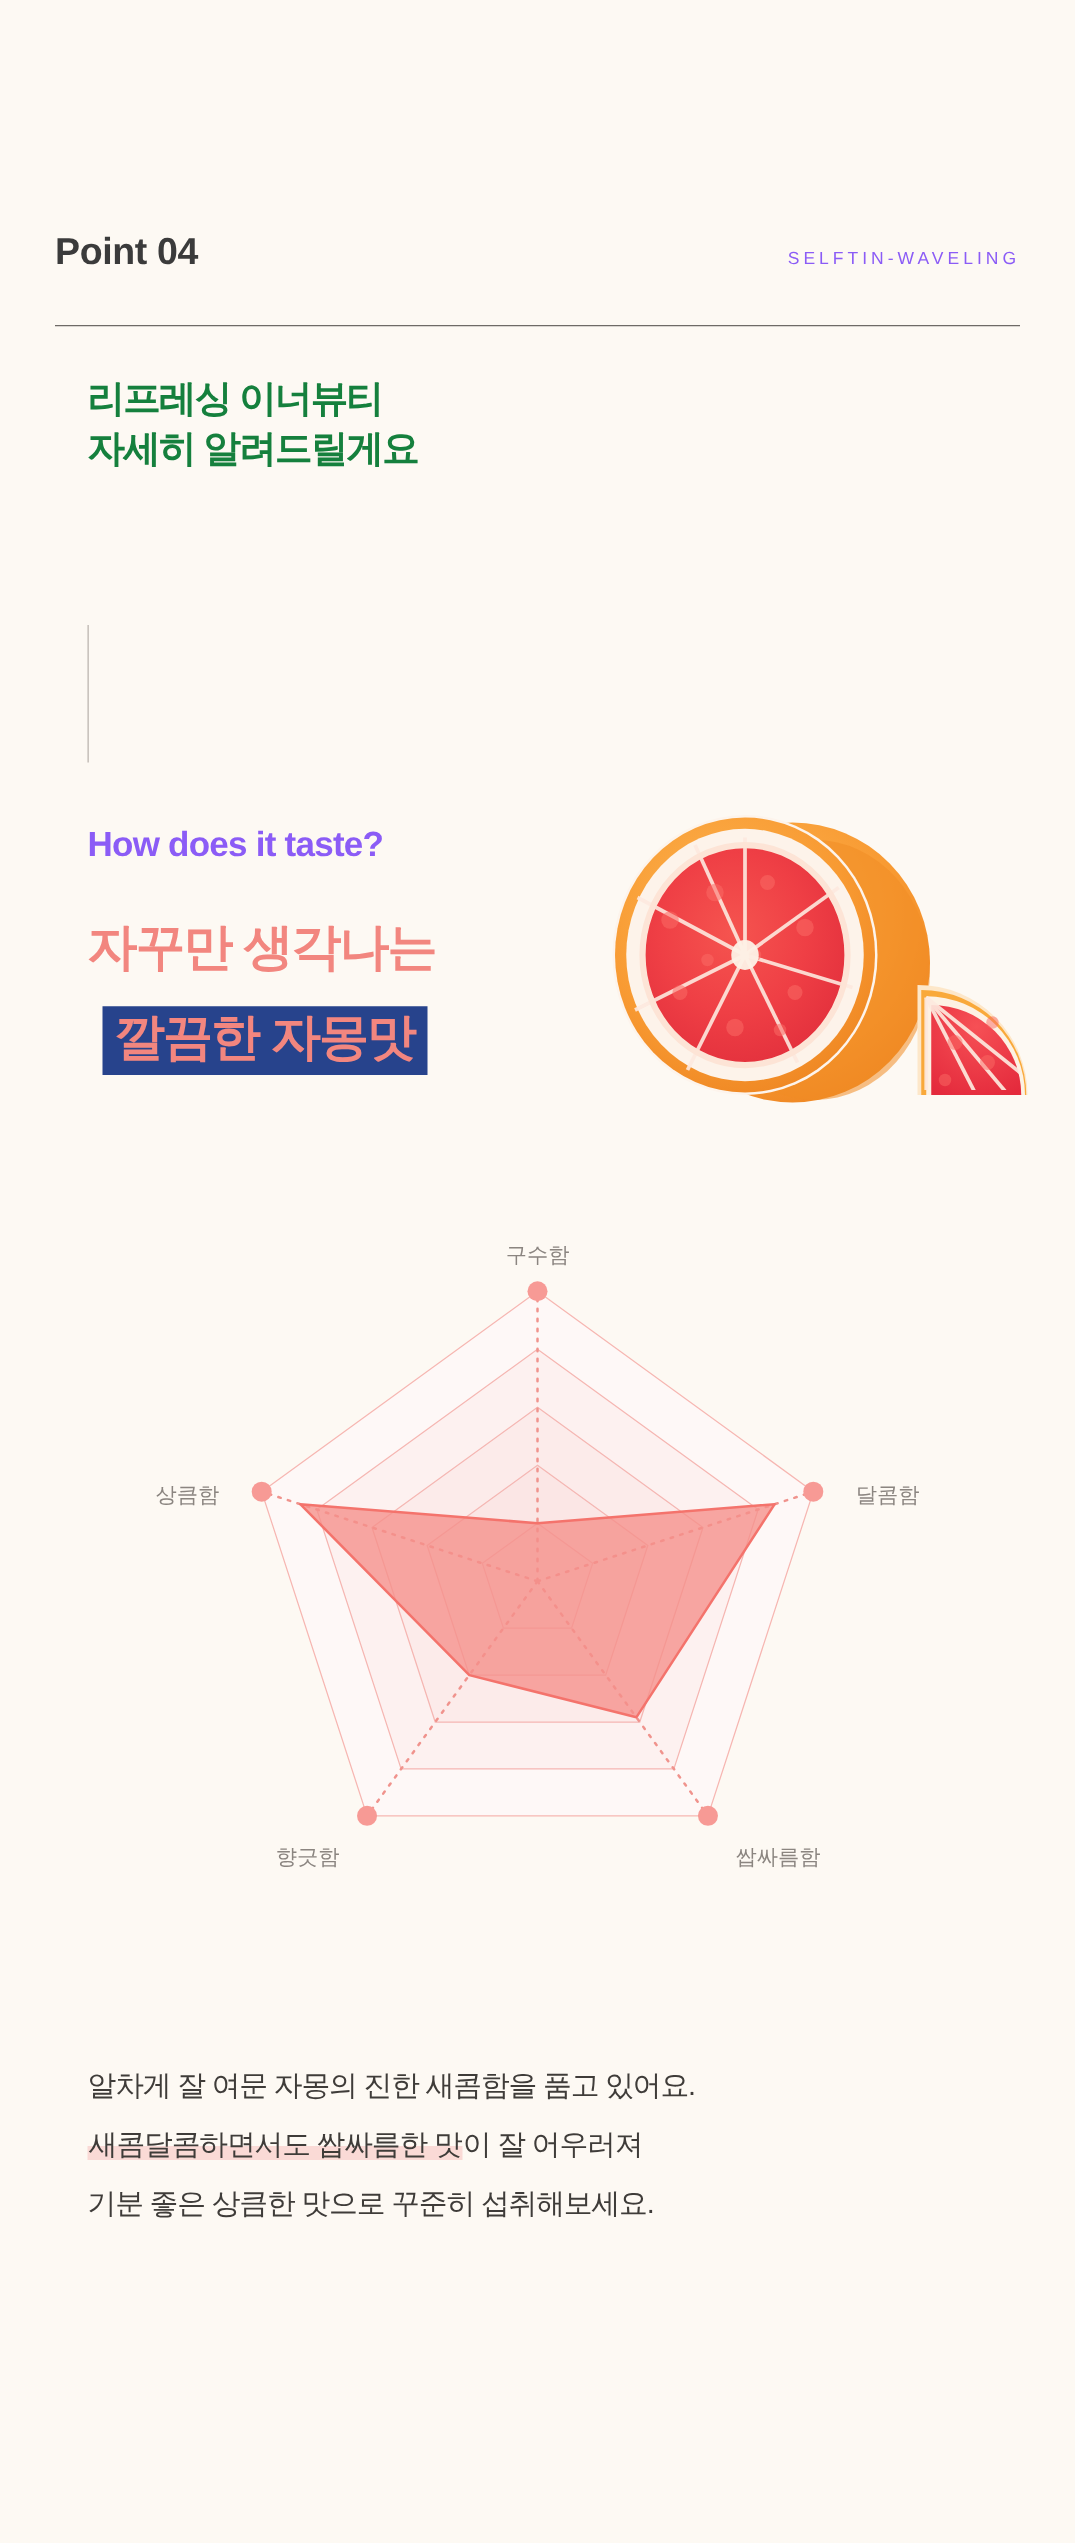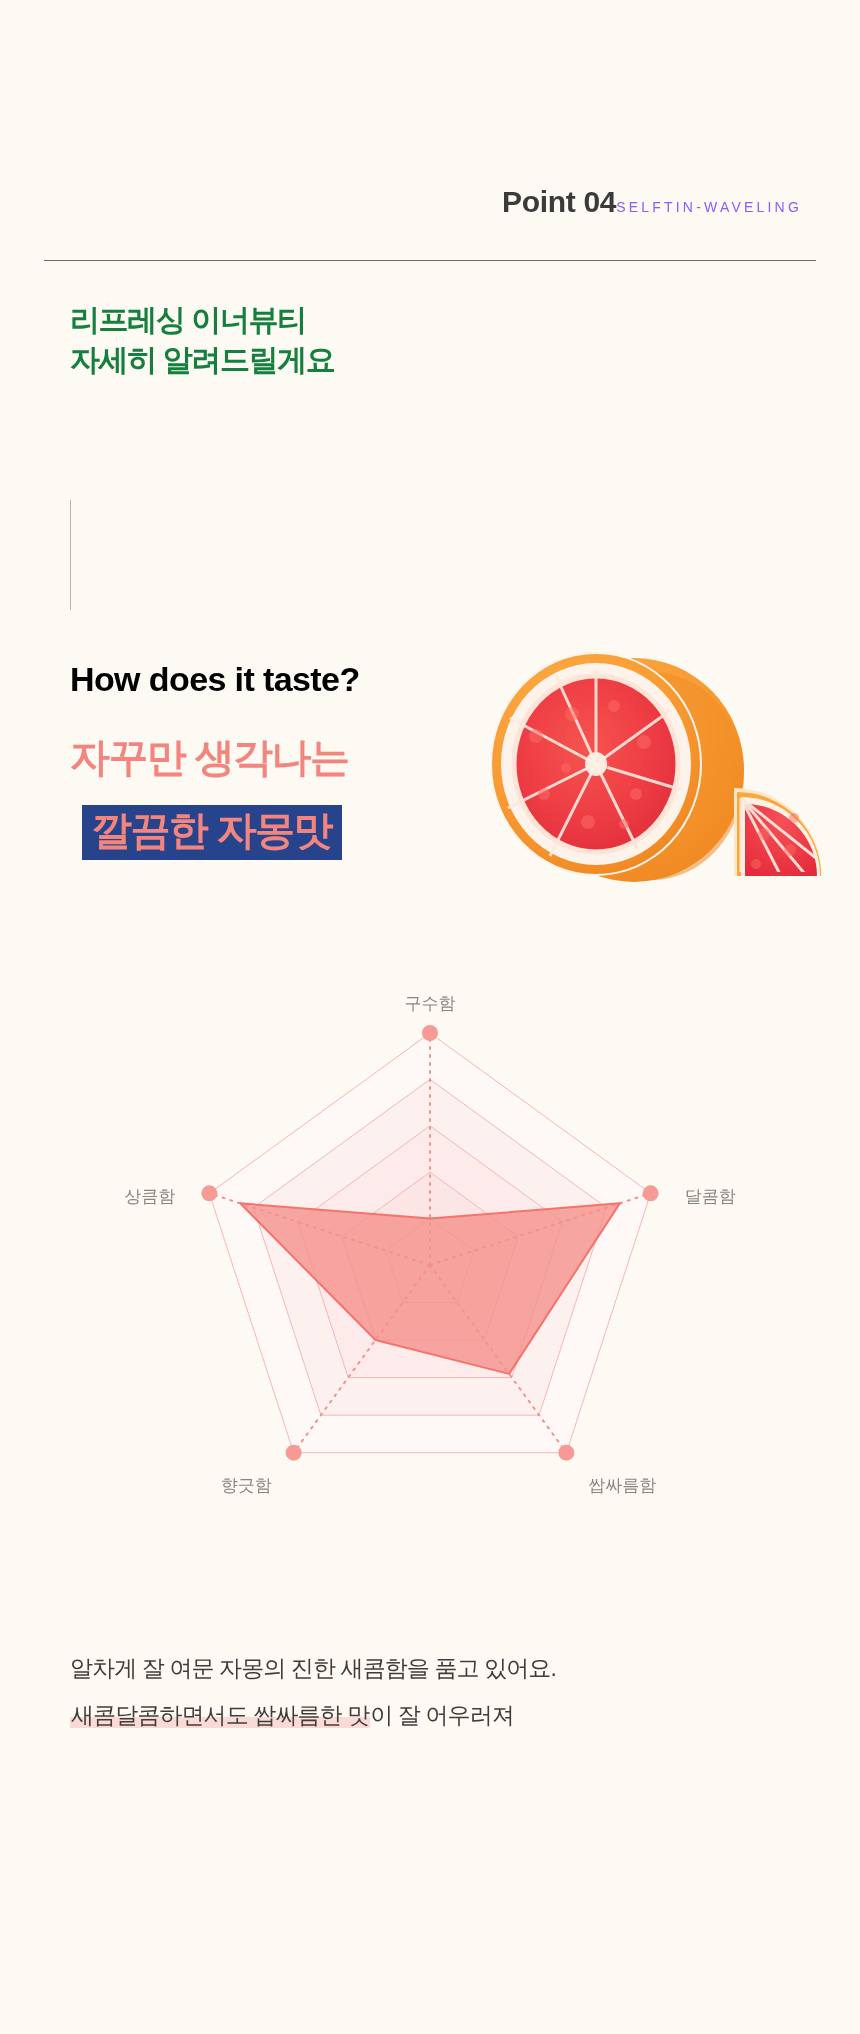--- a/index.html
+++ b/index.html
@@ -18,26 +18,26 @@
     width: 860px;
     height: 2034px;
     margin: 0 auto;
     background: #fdf9f3;
     overflow: hidden;
   }
 
   
   .header {
     position: absolute;
-    left: 30px;
+    left: 44px;
     top: 185px;
     width: 772px;
     display: flex;
     align-items: baseline;
-    justify-content: flex-end;
+    justify-content: space-between;
   }
   .point-label {
     font-size: 30px;
     font-weight: 700;
     color: #3b3b3b;
     letter-spacing: -0.3px;
   }
   .brand-label {
     font-size: 14px;
     color: #8b5cf6;
@@ -74,23 +74,23 @@
     width: 1px;
     height: 110px;
     background: #b9b3ad;
   }
 
   
   .taste-en {
     position: absolute;
     left: 70px;
     top: 660px;
-    font-size: 34px;
-    font-weight: 700;
-    color: #000000;
+    font-size: 28px;
+    font-weight: 700;
+    color: #8b5cf6;
     letter-spacing: -0.6px;
   }
   .taste-kr1 {
     position: absolute;
     left: 70px;
     top: 730px;
     font-size: 40px;
     font-weight: 700;
     color: #f2867f;
     letter-spacing: -1.6px;
@@ -283,15 +283,16 @@
         <text x="574.6451117804756" y="222.3080573050122" class="axis-label" fill="#8b8580" text-anchor="start" dominant-baseline="middle">달콤함</text>
         <text x="478.36617853185373" y="511.6919426949878" class="axis-label" fill="#8b8580" text-anchor="start" dominant-baseline="middle">쌉싸름함</text>
         <text x="161.63382146814627" y="511.6919426949878" class="axis-label" fill="#8b8580" text-anchor="end" dominant-baseline="middle">향긋함</text>
         <text x="65.35488821952436" y="222.30805730501223" class="axis-label" fill="#8b8580" text-anchor="end" dominant-baseline="middle">상큼함</text>
       </svg>
   </div>
 
   <div class="copy">
     <span class="ln">알차게 잘 여문 자몽의 진한 새콤함을 품고 있어요.</span>
     <span class="ln"><span class="hl">새콤달콤하면서도 쌉싸름한 맛</span><span>이 잘 어우러져</span></span>
+    <span class="ln">기분 좋은 상큼한 맛으로 꾸준히 섭취해보세요.</span>
   </div>
 
 </div>
 
 </body></html>

